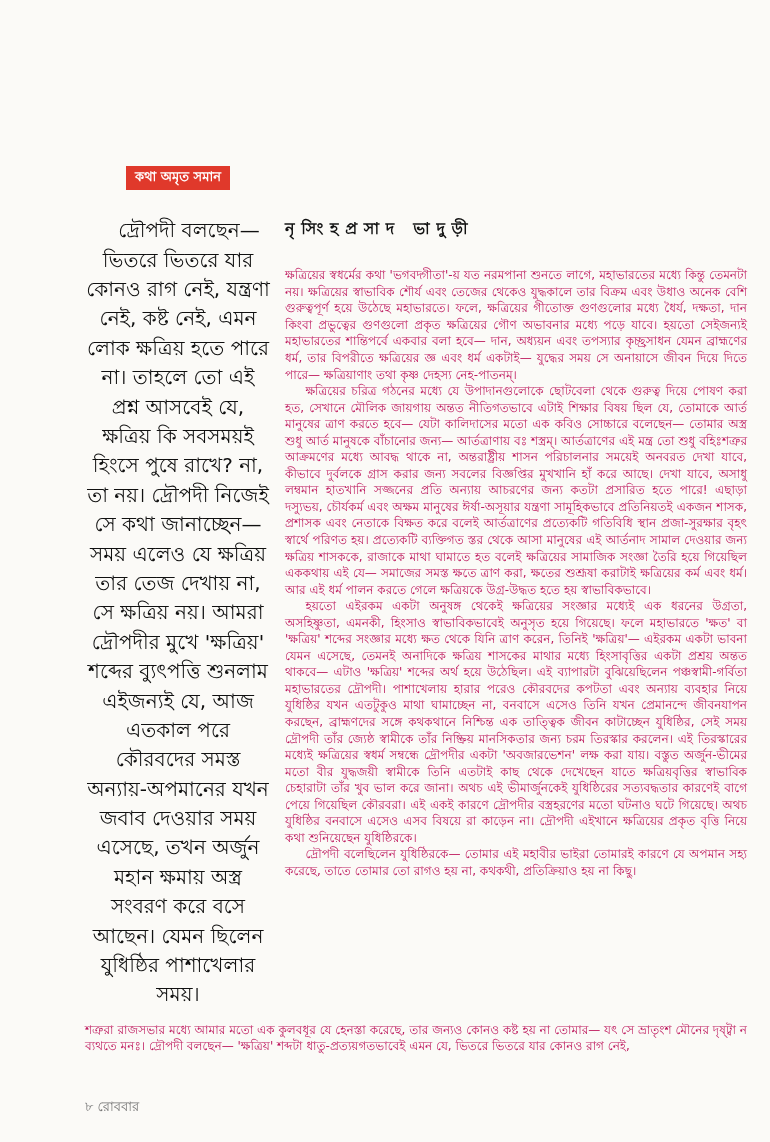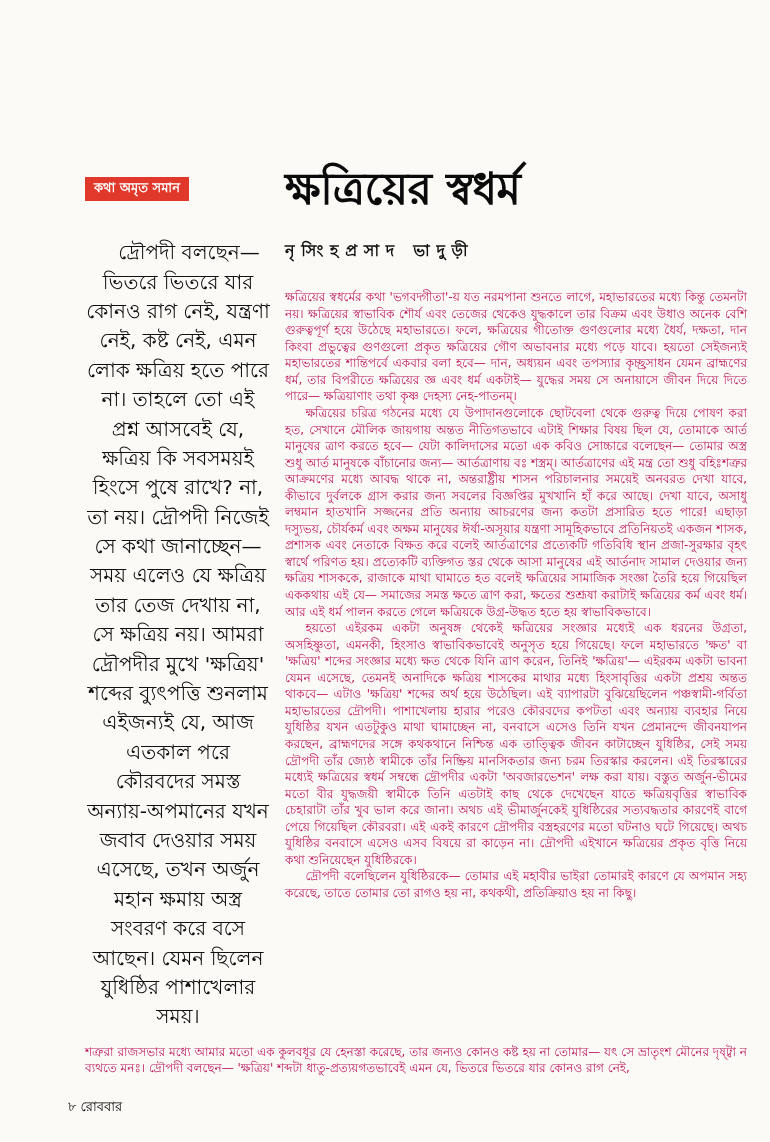--- a/index.html
+++ b/index.html
@@ -15,21 +15,21 @@
     padding:166px 23px 0 85px;
     box-sizing:border-box;
     overflow:hidden;
   }
   .header-row{
     display:flex;
     align-items:center;
     column-gap:14px;
     margin-bottom:26px;
   }
-  .kicker-cell{flex:0 0 186px;text-align:left}
+  .kicker-cell{flex:0 0 186px;text-align:center}
   .kicker{
     display:inline-block;
     background:var(--kicker-bg,#e0392b);
     color:#fff;
     font-size:13px;
     font-weight:bold;
     line-height:1.25;
     padding:3px 9px 5px;
   }
   .headline{
@@ -64,37 +64,36 @@
     margin:0;
     font-size:12px;
     line-height:1.38;
     text-align:justify;
     color:#be185d;
   }
   .para.indent{text-indent:1.7em}
   .para.full{margin-top:12px}
   .footer{
     position:absolute;
-    left:68px;
+    left:85px;
     bottom:24px;
     font-size:13px;
-    color:#000000;
+    color:#737373;
     text-align:center;
   }
 </style>
 </head>
 <body>
 
 <div class="page">
 
   <div class="header-row">
     <div class="kicker-cell">
       <span class="kicker">কথা অমৃত সমান</span>
     </div>
-    <h1 class="headline">ক্ষত্রিয়ের স্বধর্ম</h1>
   </div>
 
   <div class="content-row">
     <aside class="pullquote">দ্রৌপদী বলছেন— ভিতরে ভিতরে যার কোনও রাগ নেই, যন্ত্রণা নেই, কষ্ট নেই, এমন লোক ক্ষত্রিয় হতে পারে না। তাহলে তো এই প্রশ্ন আসবেই যে, ক্ষত্রিয় কি সবসময়ই হিংসে পুষে রাখে? না, তা নয়। দ্রৌপদী নিজেই সে কথা জানাচ্ছেন— সময় এলেও যে ক্ষত্রিয় তার তেজ দেখায় না, সে ক্ষত্রিয় নয়। আমরা দ্রৌপদীর মুখে 'ক্ষত্রিয়' শব্দের ব্যুৎপত্তি শুনলাম এইজন্যই যে, আজ এতকাল পরে কৌরবদের সমস্ত অন্যায়-অপমানের যখন জবাব দেওয়ার সময় এসেছে, তখন অর্জুন মহান ক্ষমায় অস্ত্র সংবরণ করে বসে আছেন। যেমন ছিলেন যুধিষ্ঠির পাশাখেলার সময়।</aside>
 
     <div class="main-col">
       <div class="byline">নৃসিংহপ্রসাদ ভাদুড়ী</div>
 
       <p class="para">ক্ষত্রিয়ের স্বধর্মের কথা 'ভগবদ্গীতা'-য় যত নরমপানা শুনতে লাগে, মহাভারতের মধ্যে কিন্তু তেমনটা নয়। ক্ষত্রিয়ের স্বাভাবিক শৌর্য এবং তেজের থেকেও যুদ্ধকালে তার বিক্রম এবং উধাও অনেক বেশি গুরুত্বপূর্ণ হয়ে উঠেছে মহাভারতে। ফলে, ক্ষত্রিয়ের গীতোক্ত গুণগুলোর মধ্যে ধৈর্য, দক্ষতা, দান কিংবা প্রভুত্বের গুণগুলো প্রকৃত ক্ষত্রিয়ের গৌণ অভাবনার মধ্যে পড়ে যাবে। হয়তো সেইজন্যই মহাভারতের শান্তিপর্বে একবার বলা হবে— দান, অধ্যয়ন এবং তপস্যার কৃচ্ছ্রসাধন যেমন ব্রাহ্মণের ধর্ম, তার বিপরীতে ক্ষত্রিয়ের জ্ঞ এবং ধর্ম একটাই— যুদ্ধের সময় সে অনায়াসে জীবন দিয়ে দিতে পারে— ক্ষত্রিয়াণাং তথা কৃষ্ণ দেহস্য নেহ-পাতনম্।</p>
 

